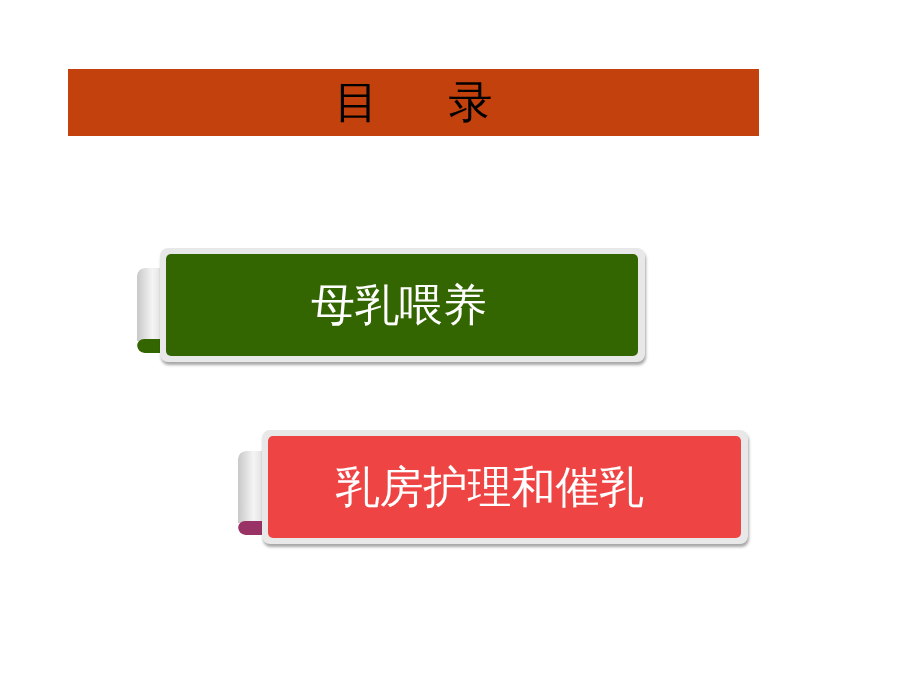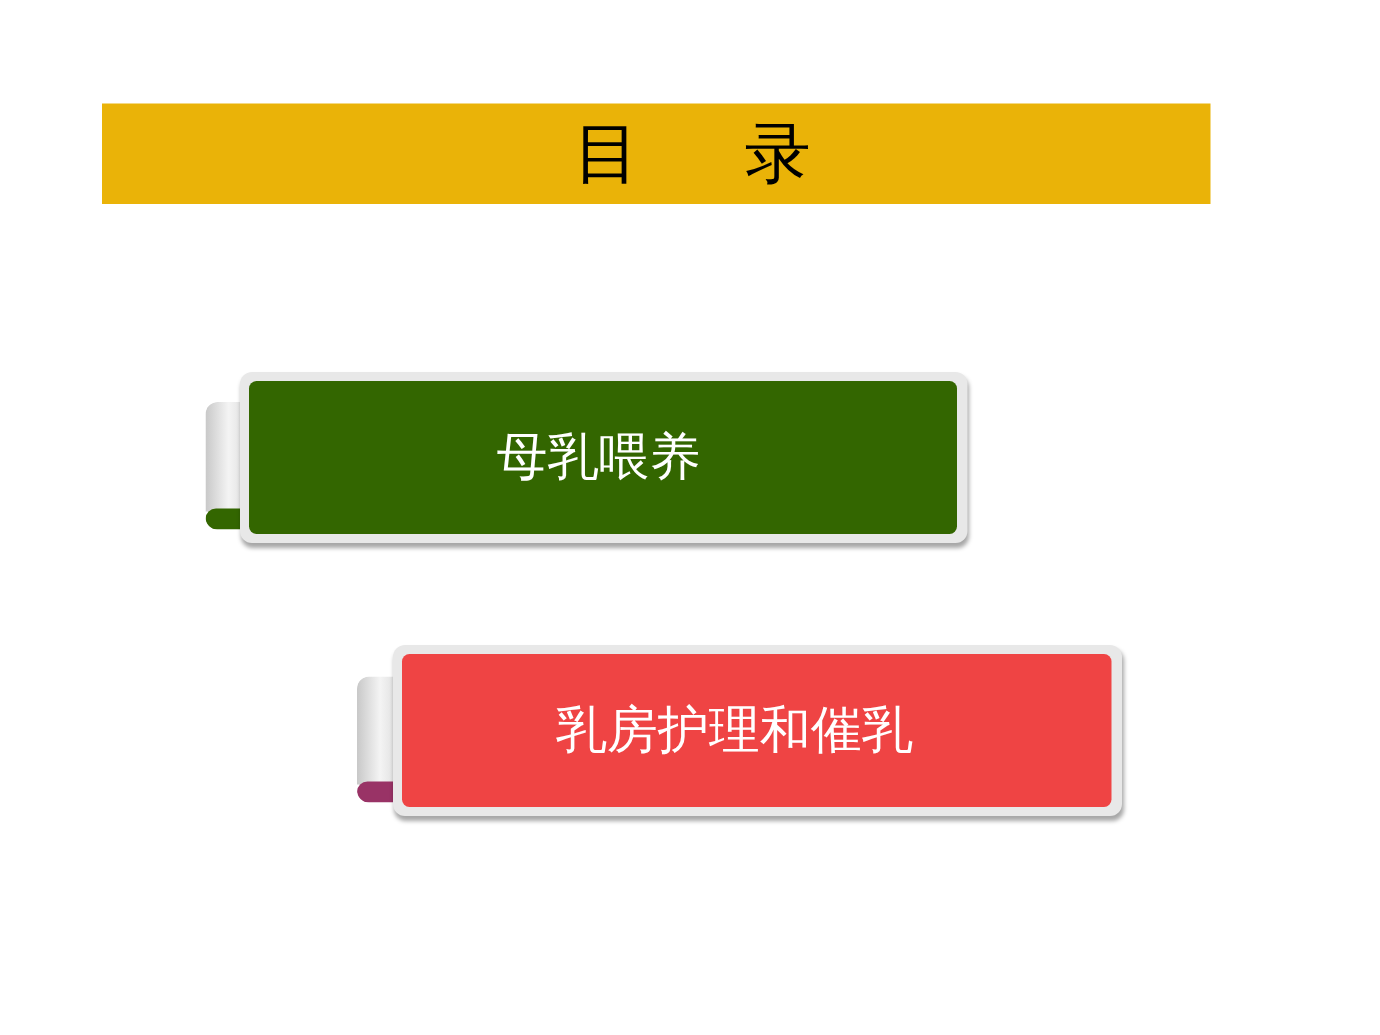--- a/index.html
+++ b/index.html
@@ -12,26 +12,26 @@
     .tab { position:absolute; border-radius:8px 0 0 8px; overflow:hidden; }
     .tab-curl { position:absolute; left:0; top:0; width:100%; bottom:12px;
                 background:linear-gradient(to right, #c8c8c8, #f4f4f4 55%, #dcdcdc);
                 border-radius:8px 0 0 0; }
     .tab-foot { position:absolute; left:0; bottom:0; width:100%; height:14px;
                 border-radius:7px 0 0 7px; }
     .frame { position:absolute; background:#e8e8e8; border-radius:8px;
              box-shadow: 1px 3px 3px rgba(0,0,0,0.35); }
     .inner { position:absolute; left:6px; top:6px; right:7px; bottom:6px; border-radius:5px;
              display:flex; align-items:center; justify-content:center; }
-    .label { color:#ffffff; font-size:34px; }
+    .label { color:#ffffff; font-size:44px; }
   </style>
 </head>
 <body>
 
-<div class="title-bar" style="background:#eab308;padding-left:48px;">
+<div class="title-bar" style="background:#c2410c;">
   <span class="title-text">目录</span>
 </div>
 
 <div class="card">
   <div class="tab" style="left:137px; top:268px; width:28px; height:85px;">
     <div class="tab-curl"></div>
     <div class="tab-foot" style="background:#336600;"></div>
   </div>
   <div class="frame" style="left:160px; top:248px; width:485px; height:114px;">
     <div class="inner" style="background:#336600;">

